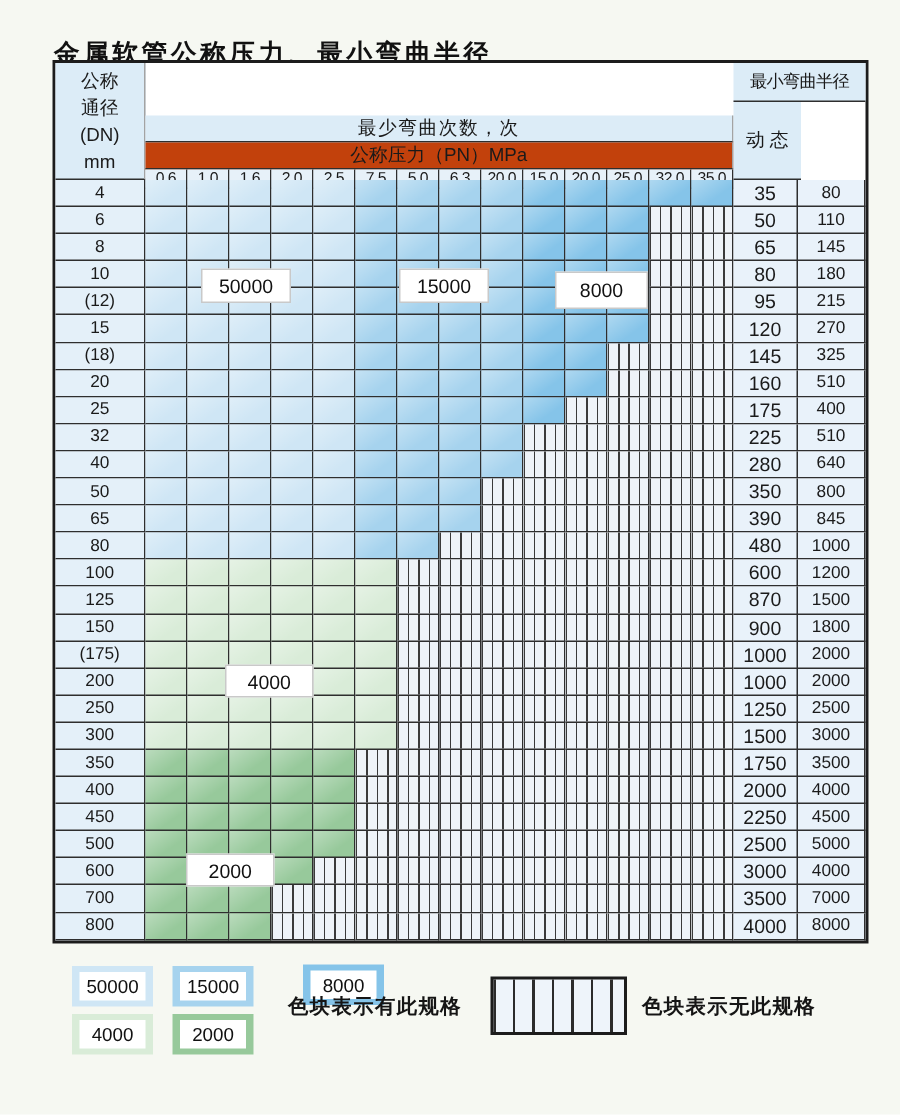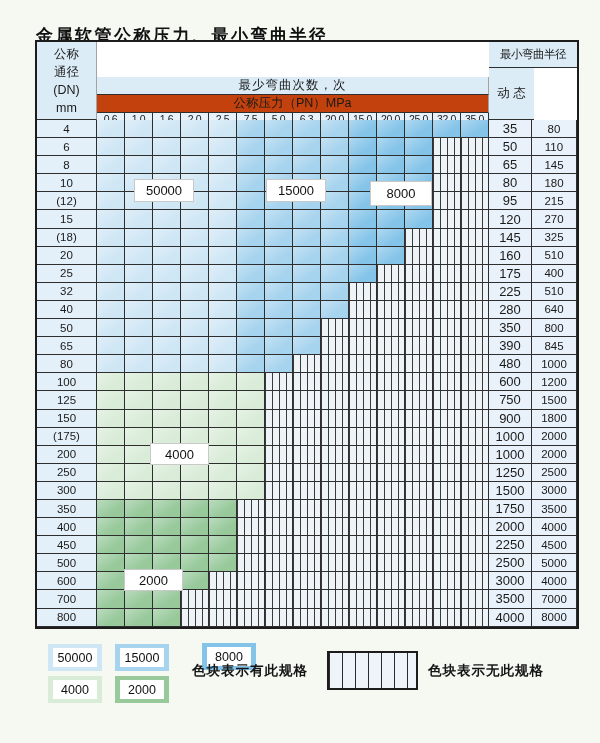--- a/index.html
+++ b/index.html
@@ -425,21 +425,21 @@
           <div class="cell spec gl"></div>
           <div class="cell spec gl"></div>
           <div class="cell spec striped"></div>
           <div class="cell spec striped"></div>
           <div class="cell spec striped"></div>
           <div class="cell spec striped"></div>
           <div class="cell spec striped"></div>
           <div class="cell spec striped"></div>
           <div class="cell spec striped"></div>
           <div class="cell spec striped"></div>
-          <div class="cell stat">750</div>
+          <div class="cell stat">870</div>
           <div class="cell dyn">1500</div>
         </div>
         <div class="trow">
           <div class="cell dn">150</div>
           <div class="cell spec gl"></div>
           <div class="cell spec gl"></div>
           <div class="cell spec gl"></div>
           <div class="cell spec gl"></div>
           <div class="cell spec gl"></div>
           <div class="cell spec gl"></div>

